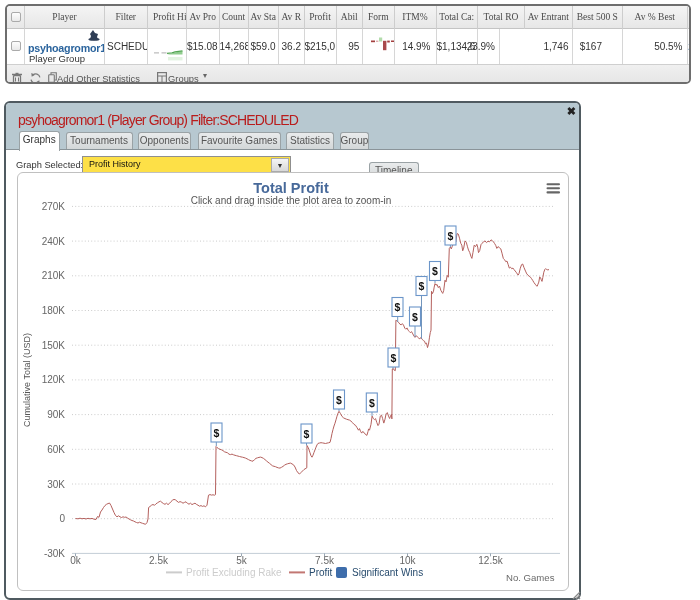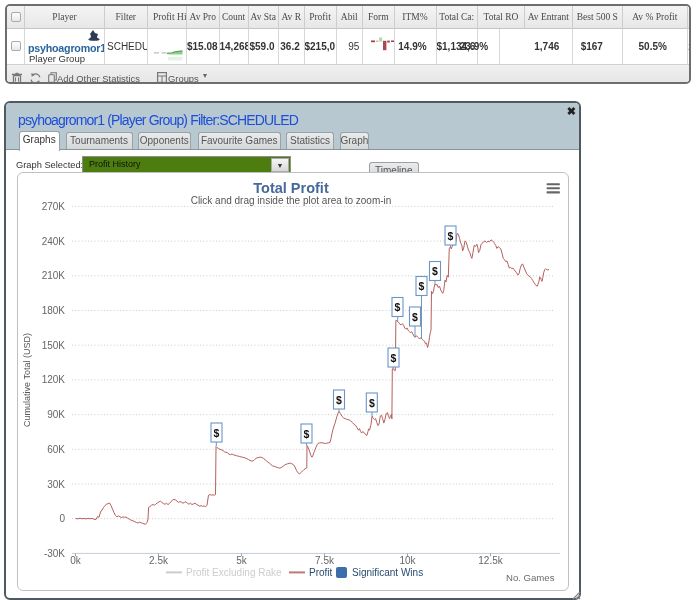--- a/index.html
+++ b/index.html
@@ -11,37 +11,37 @@
   border:2px solid #6e6e6e;border-radius:5px;background:#fff;overflow:hidden;}
 #thead{position:absolute;left:0;top:0;width:682px;height:23px;
   background:linear-gradient(#f4f4f4,#e7e7e7);border-bottom:1px solid #c4c4c4;}
 #trow{position:absolute;left:0;top:23px;width:682px;height:35px;background:#fff;}
 #toolbar{position:absolute;left:0;top:58px;width:682px;height:22px;
   background:linear-gradient(#f0f0f0,#e4e4e4);border-top:1px solid #cfcfcf;}
 .hcell{position:absolute;top:0;height:23px;border-right:1px solid #cdcdcd;
   font-size:9.5px;color:#4a4a4a;text-align:center;line-height:23px;overflow:hidden;white-space:nowrap;font-family:Liberation Serif, serif;}
 .dcell{position:absolute;top:0;height:35px;border-right:1px solid #d6d6d6;
   font-size:10px;color:#333;overflow:hidden;white-space:nowrap;text-align:center;}
-.num{text-align:center;padding-right:2.5px;line-height:35px;font-weight:bold;}
+.num{text-align:right;padding-right:2.5px;line-height:35px;}
 .cb{position:absolute;width:10px;height:10px;border:1px solid #aaa;border-radius:2px;
   background:linear-gradient(#fdfdfd,#e9e9e9);}
 
 #dialog{position:absolute;left:4px;top:101px;width:577px;height:499px;
   border:2px solid #4f5a60;border-radius:6px;background:#fff;overflow:hidden;}
 #dtitle{position:absolute;left:0;top:0;width:573px;height:46px;background:#b7c8d0;}
-#dtitle .t{position:absolute;left:12px;top:9px;font-size:14px;letter-spacing:-0.85px;color:#1d4ed8;}
+#dtitle .t{position:absolute;left:12px;top:9px;font-size:14px;letter-spacing:-0.85px;color:#b91c1c;}
 #dclose{position:absolute;right:3px;top:2px;font-size:11px;font-weight:bold;color:#222;}
 #tabline{position:absolute;left:0;top:46px;width:573px;height:1px;background:#8a9499;}
 .tab{position:absolute;top:29px;height:17px;background:linear-gradient(#e9ebec,#d3d7d8);
   border:1px solid #9aa2a5;border-bottom:none;border-radius:3px 3px 0 0;
   font-size:10px;color:#555;text-align:center;line-height:16px;}
 .tab.on{background:#fff;top:27.5px;height:20px;color:#333;z-index:3;}
 #gsel{position:absolute;left:10px;top:56.5px;font-size:9.3px;color:#333;}
 #selbox{position:absolute;left:76px;top:53px;width:209px;height:16.5px;border:1px solid #8f8f8f;
-  background:#4d7c0f;font-size:9px;color:#111;line-height:15px;padding-left:6px;}
+  background:#fde047;font-size:9px;color:#111;line-height:15px;padding-left:6px;}
 #selarr{position:absolute;right:1px;top:1px;width:18px;height:13.5px;
   background:linear-gradient(#f5f5f5,#d8d8d8);border:1px solid #aaa;
   font-size:7px;color:#333;text-align:center;line-height:13px;}
 #chartbox{position:absolute;left:10.5px;top:69px;width:552px;height:418.5px;
   border:1px solid #c0c0c0;border-radius:6px;background:#fff;}
 </style>
 </head>
 <body>
 
 <div id="widget">
@@ -55,21 +55,21 @@
     <div class="hcell" style="left:241.5px;width:30.5px;">Av Sta</div>
     <div class="hcell" style="left:272px;width:25.5px;">Av R</div>
     <div class="hcell" style="left:297.5px;width:32px;">Profit</div>
     <div class="hcell" style="left:329.5px;width:26.5px;">Abil</div>
     <div class="hcell" style="left:356px;width:31.5px;">Form</div>
     <div class="hcell" style="left:387.5px;width:42px;">ITM%</div>
     <div class="hcell" style="left:429.5px;width:41.5px;">Total Ca:</div>
     <div class="hcell" style="left:471px;width:47px;">Total RO</div>
     <div class="hcell" style="left:518px;width:47.5px;">Av Entrant</div>
     <div class="hcell" style="left:565.5px;width:50.5px;">Best 500 S</div>
-    <div class="hcell" style="left:616px;width:64.5px;">Av % Profit</div>
+    <div class="hcell" style="left:616px;width:64.5px;">Av % Best</div>
     <div class="cb" style="left:4px;top:6px;"></div>
   </div>
   <div id="trow">
     <div class="dcell" style="left:0;width:18px;">
         <div class="cb" style="left:4px;top:12px;"></div>
       </div>
     <div class="dcell" style="left:18px;width:80px;">
       <svg class="abs" style="left:63px;top:1px" width="12" height="11" viewBox="0 0 12 11">
         <path d="M5 0 L7 3 L10 4 L9 7 L10 9 C8 10.5 4 10.5 2 9 L3 6 L2 4 Z" fill="#2e3d55"></path>
         <ellipse cx="6" cy="9.4" rx="5.6" ry="1.4" fill="#2e3d55"></ellipse>
@@ -101,21 +101,21 @@
         <rect x="20" y="6.8" width="3.4" height="9.4" fill="#a94a4c"></rect>
         <rect x="24.2" y="6.6" width="2.6" height="1.9" fill="#a33f3f"></rect>
         <rect x="28" y="6.5" width="3.6" height="1.5" fill="#a33f3f"></rect>
         <rect x="32.4" y="1.3" width="2.3" height="6.9" fill="#8fca8c"></rect>
       </svg>
     </div>
     <div class="dcell num" style="left:387.5px;width:42px;padding-right:5px;">14.9%</div>
     <div class="dcell num" style="left:429.5px;width:41.5px;">$1,134,6</div>
     <div class="dcell num" style="left:446px;width:47px;padding-right:4px;">23.9%</div>
     <div class="dcell num" style="left:518px;width:47.5px;padding-right:3px;">1,746</div>
-    <div class="dcell num" style="left:565.5px;width:50.5px;padding-right:11px;">$167</div>
+    <div class="dcell num" style="left:565.5px;width:50.5px;padding-right:20px;">$167</div>
     <div class="dcell num" style="left:616px;width:64.5px;padding-right:4px;">50.5%</div>
     <div class="abs" style="left:681px;top:12px;font-size:10px;color:#7aa0c4;">z</div>
   </div>
   <div id="toolbar">
     <svg class="abs" style="left:3.5px;top:6.5px" width="12" height="13" viewBox="0 0 12 13">
       <rect x="2.5" y="3.5" width="7" height="8" rx="1" fill="none" stroke="#777" stroke-width="1.3"></rect>
       <line x1="1" y1="2.5" x2="11" y2="2.5" stroke="#777" stroke-width="1.4"></line>
       <rect x="4.5" y="0.8" width="3" height="1.6" fill="#777"></rect>
       <line x1="4.5" y1="5.5" x2="4.5" y2="9.5" stroke="#777" stroke-width="1"></line>
       <line x1="7.5" y1="5.5" x2="7.5" y2="9.5" stroke="#777" stroke-width="1"></line>
@@ -144,21 +144,21 @@
 <div id="dialog">
   <div id="dtitle">
       <span class="t">psyhoagromor1 (Player Group) Filter:SCHEDULED</span>
     </div>
   <div id="dclose">✖</div>
   <div class="tab on" style="left:12.5px;width:41.5px;">Graphs</div>
   <div class="tab" style="left:59.5px;width:67px;">Tournaments</div>
   <div class="tab" style="left:132px;width:52.5px;">Opponents</div>
   <div class="tab" style="left:191.5px;width:83.5px;">Favourite Games</div>
   <div class="tab" style="left:280px;width:48px;">Statistics</div>
-  <div class="tab" style="left:333.5px;width:29.5px;">Graph</div>
+  <div class="tab" style="left:333.5px;width:29.5px;">Group</div>
   <div class="tab" style="left:363px;width:49.5px;margin-top:30px;">Timeline</div>
   <div id="tabline"></div>
   <div id="gsel">Graph Selected:</div>
   <div id="selbox">Profit History<div id="selarr">▼</div></div>
   <div id="chartbox"></div>
 </div>
 
 <svg id="chart" style="position:absolute;left:15px;top:173px;" width="553" height="417" viewBox="15 173 553 417" font-family="Liberation Sans, sans-serif">
 
   <text x="291" y="193" font-size="14.5" font-weight="bold" fill="#47699a" text-anchor="middle">Total Profit</text>

